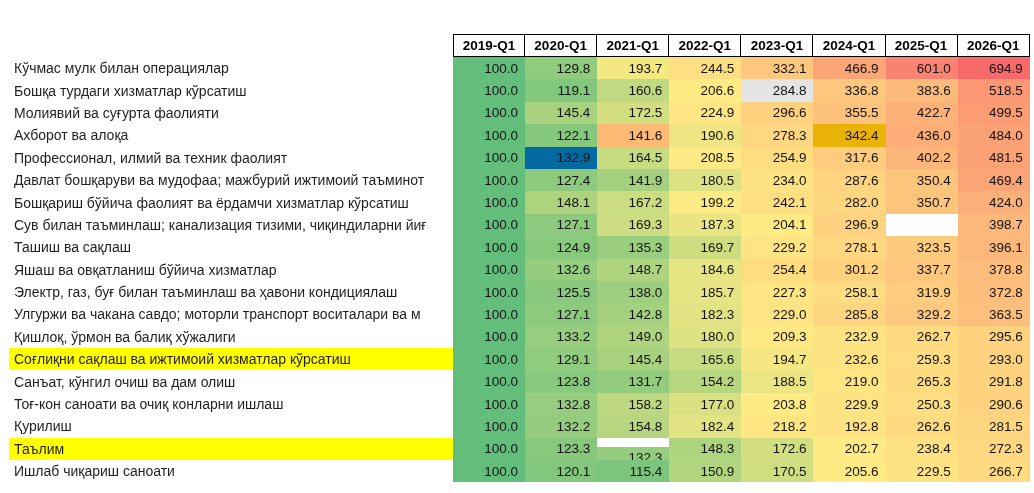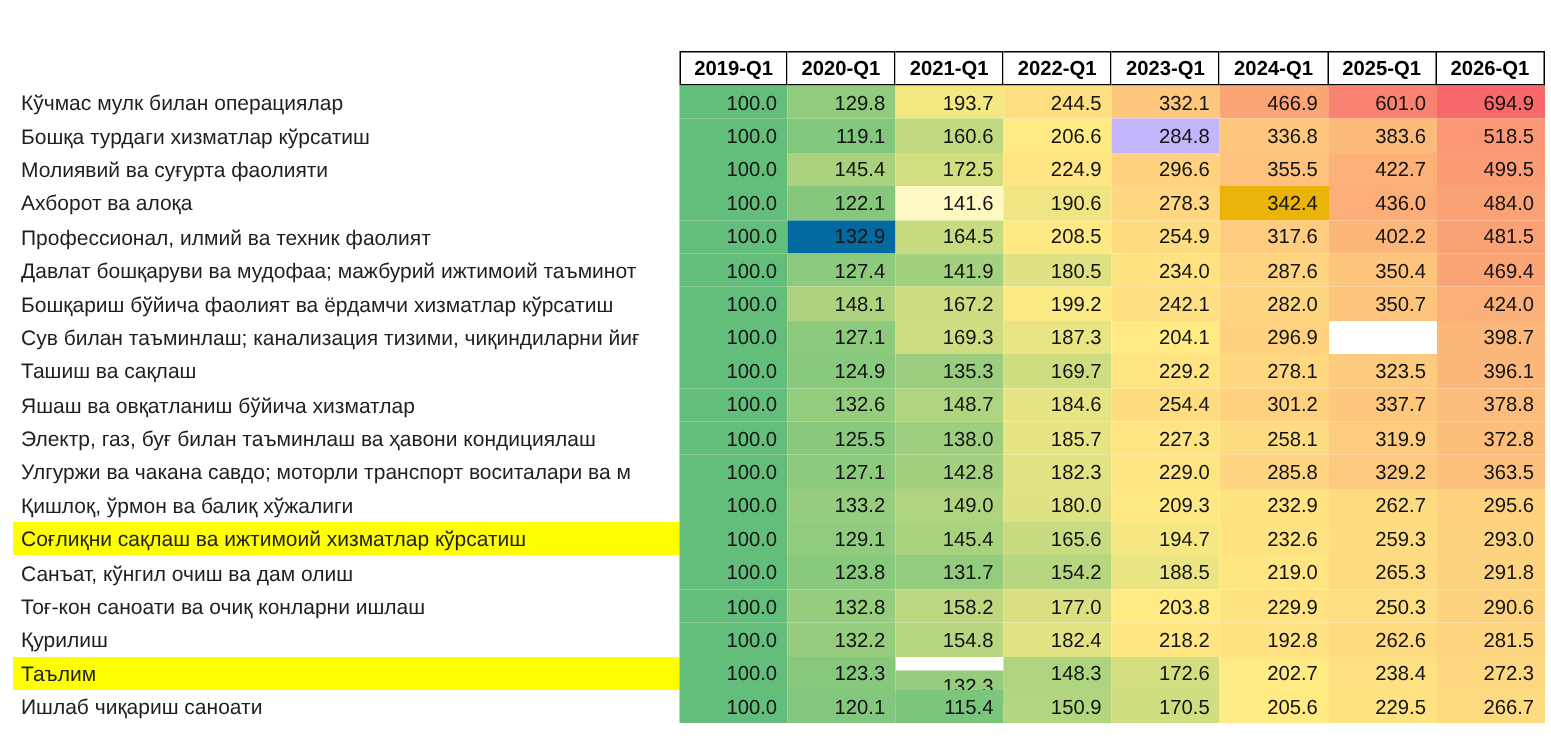--- a/index.html
+++ b/index.html
@@ -98,41 +98,41 @@
         <div class="val-cell" style="background: rgb(251, 165, 119);">466.9</div>
         <div class="val-cell" style="background: rgb(249, 130, 112);">601.0</div>
         <div class="val-cell" style="background: rgb(248, 105, 107);">694.9</div>
       </div>
       <div class="trow">
         <div class="row-label">Бошқа турдаги хизматлар кўрсатиш</div>
         <div class="val-cell" style="background: rgb(99, 190, 123);">100.0</div>
         <div class="val-cell" style="background: rgb(129, 199, 125);">119.1</div>
         <div class="val-cell" style="background: rgb(193, 217, 128);">160.6</div>
         <div class="val-cell" style="background: rgb(255, 234, 132);">206.6</div>
-        <div class="val-cell" style="background: #c4b5fd;">284.8</div>
+        <div class="val-cell" style="background: #e5e5e5;">284.8</div>
         <div class="val-cell" style="background: rgb(253, 199, 125);">336.8</div>
         <div class="val-cell" style="background: rgb(252, 187, 123);">383.6</div>
         <div class="val-cell" style="background: rgb(251, 151, 116);">518.5</div>
       </div>
       <div class="trow">
         <div class="row-label">Молиявий ва суғурта фаолияти</div>
         <div class="val-cell" style="background: rgb(99, 190, 123);">100.0</div>
         <div class="val-cell" style="background: rgb(169, 210, 127);">145.4</div>
         <div class="val-cell" style="background: rgb(211, 222, 129);">172.5</div>
         <div class="val-cell" style="background: rgb(255, 229, 131);">224.9</div>
         <div class="val-cell" style="background: rgb(254, 210, 127);">296.6</div>
         <div class="val-cell" style="background: rgb(253, 194, 124);">355.5</div>
         <div class="val-cell" style="background: rgb(252, 177, 121);">422.7</div>
         <div class="val-cell" style="background: rgb(251, 156, 117);">499.5</div>
       </div>
       <div class="trow">
         <div class="row-label">Ахборот ва алоқа</div>
         <div class="val-cell" style="background: rgb(99, 190, 123);">100.0</div>
         <div class="val-cell" style="background: rgb(133, 200, 125);">122.1</div>
-        <div class="val-cell" style="background: #fef9c3;">141.6</div>
+        <div class="val-cell" style="background: #fdba74;">141.6</div>
         <div class="val-cell" style="background: rgb(239, 230, 131);">190.6</div>
         <div class="val-cell" style="background: rgb(254, 215, 128);">278.3</div>
         <div class="val-cell" style="background: #eab308;">342.4</div>
         <div class="val-cell" style="background: rgb(252, 173, 120);">436.0</div>
         <div class="val-cell" style="background: rgb(251, 161, 118);">484.0</div>
       </div>
       <div class="trow">
         <div class="row-label">Профессионал, илмий ва техник фаолият</div>
         <div class="val-cell" style="background: rgb(99, 190, 123);">100.0</div>
         <div class="val-cell" style="background: #0369a1; padding-left: 16px;">132.9</div>

